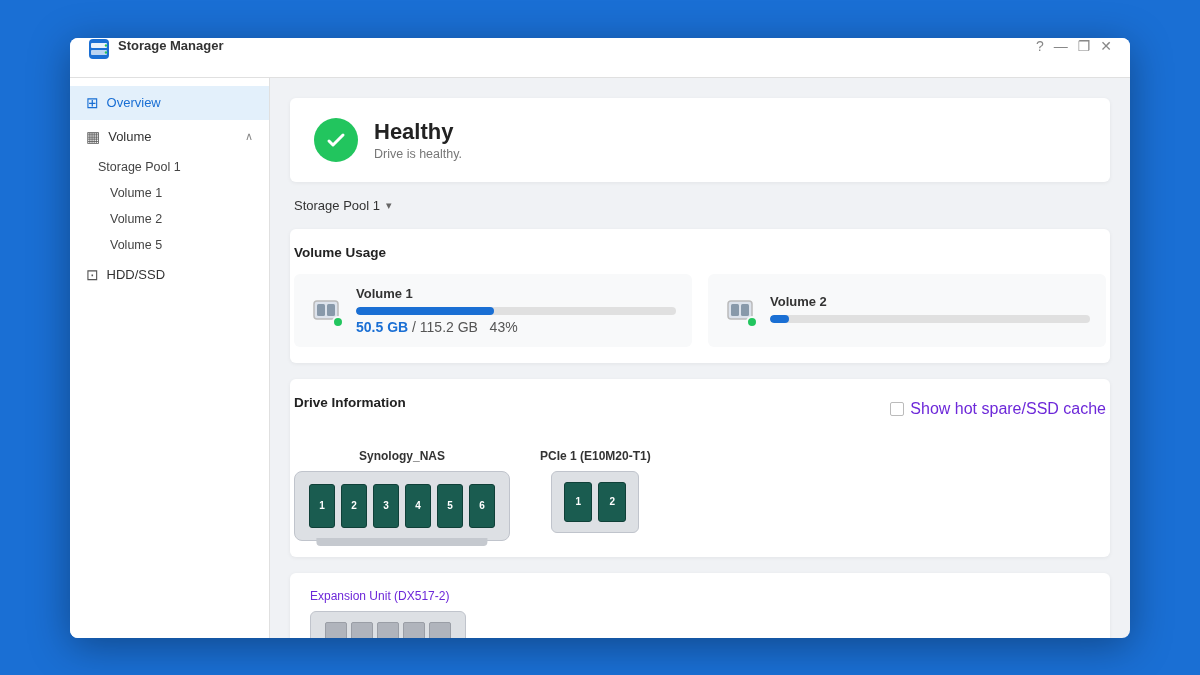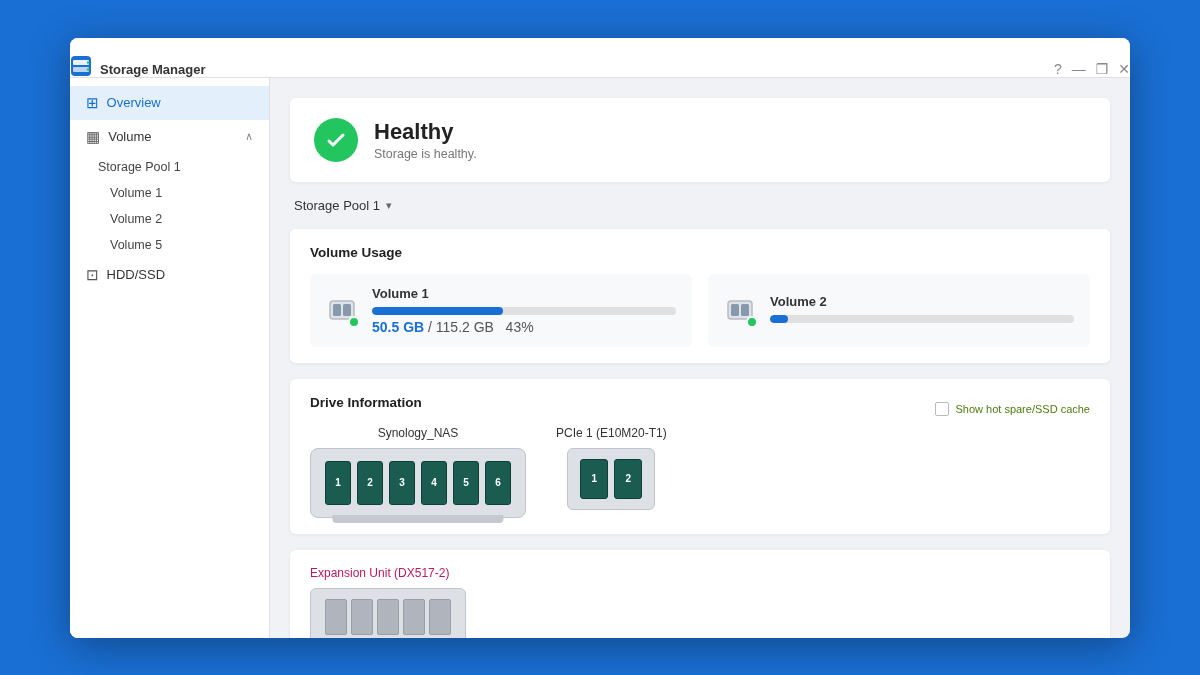--- a/index.html
+++ b/index.html
@@ -20,22 +20,22 @@
       box-shadow: 0 8px 40px rgba(0,0,0,0.35);
       display: flex;
       flex-direction: column;
       overflow: hidden;
     }
     
     .titlebar {
       height: 40px;
       background: #fff;
       display: flex;
-      align-items: flex-end;
-      padding: 0 0;
+      align-items: flex-start;
+      padding: 0 18px;
       border-bottom: 1px solid #e0e0e0;
       flex-shrink: 0;
     }
     .titlebar-icon {
       width: 22px;
       height: 22px;
       margin-right: 8px;
       flex-shrink: 0;
     }
     .titlebar-title {
@@ -153,21 +153,21 @@
       font-weight: 500;
       color: #333;
       cursor: pointer;
       margin-left: 4px;
     }
     .pool-selector .chevron { font-size: 11px; color: #666; }
     
     .panel {
       background: #fff;
       border-radius: 6px;
-      padding: 16px 20px;
+      padding: 16px 4px;
       box-shadow: 0 1px 4px rgba(0,0,0,0.06);
     }
     .panel-title {
       font-size: 13.5px;
       font-weight: 700;
       color: #222;
       margin-bottom: 14px;
     }
     
     .volume-grid {
@@ -217,45 +217,45 @@
       width: 100%;
     }
     .volume-bar { height: 100%; background: #1a6fd4; border-radius: 4px; }
     .volume-stats { font-size: 14px; color: #555; }
     .volume-stats .used { color: #1a6fd4; font-weight: 600; }
     
     .drive-panel-header {
       display: flex;
       align-items: center;
       justify-content: space-between;
-      margin-bottom: 2px;
+      margin-bottom: 25px;
     }
     .hot-spare-checkbox {
       display: flex;
       align-items: center;
       gap: 6px;
-      font-size: 11px;
-      color: #4d7c0f;
+      font-size: 16px;
+      color: #6d28d9;
       cursor: pointer;
     }
     .hot-spare-checkbox .checkbox-box {
       width: 14px;
       height: 14px;
       border: 1.5px solid #bbb;
       border-radius: 2px;
       background: #fff;
       flex-shrink: 0;
     }
     .drive-units {
       display: flex;
       gap: 30px;
       flex-wrap: wrap;
     }
     .drive-unit { display: flex; flex-direction: column; align-items: center; gap: 8px; }
-    .drive-unit-label { font-size: 12px; font-weight: 400; color: #333; }
+    .drive-unit-label { font-size: 12px; font-weight: 700; color: #333; }
     
     .nas-enclosure {
       background: #dde0e4;
       border-radius: 8px;
       padding: 12px 14px;
       display: flex;
       align-items: center;
       gap: 6px;
       border: 1.5px solid #c0c4cc;
       position: relative;
@@ -306,21 +306,21 @@
       font-weight: 600;
       border: 1px solid #0f4038;
     }
     
     .expansion-panel {
       background: #fff;
       border-radius: 6px;
       padding: 16px 20px;
       box-shadow: 0 1px 4px rgba(0,0,0,0.06);
     }
-    .expansion-label { font-size: 12px; color: #be185d; font-weight: 500; margin-bottom: 8px; }
+    .expansion-label { font-size: 12px; color: #6d28d9; font-weight: 500; margin-bottom: 8px; }
     .expansion-enclosure {
       background: #dde0e4;
       border-radius: 6px;
       padding: 10px 14px;
       display: flex;
       gap: 4px;
       width: fit-content;
       border: 1.5px solid #c0c4cc;
     }
     .expansion-slot {
@@ -393,21 +393,21 @@
     <div class="content">
 
       <div class="health-card">
         <div class="health-icon-circle">
           <svg viewBox="0 0 24 24" fill="none">
             <path d="M5 13l4 4L19 7" stroke="white" stroke-width="3" stroke-linecap="round" stroke-linejoin="round"></path>
           </svg>
         </div>
         <div class="health-text">
           <h2>Healthy</h2>
-          <p>Storage is healthy.</p>
+          <p>Drive is healthy.</p>
         </div>
       </div>
 
       <div class="pool-selector">
         <span>Storage Pool 1</span>
         <span class="chevron">▾</span>
       </div>
 
       <div class="panel">
         <div class="panel-title">Volume Usage</div>

